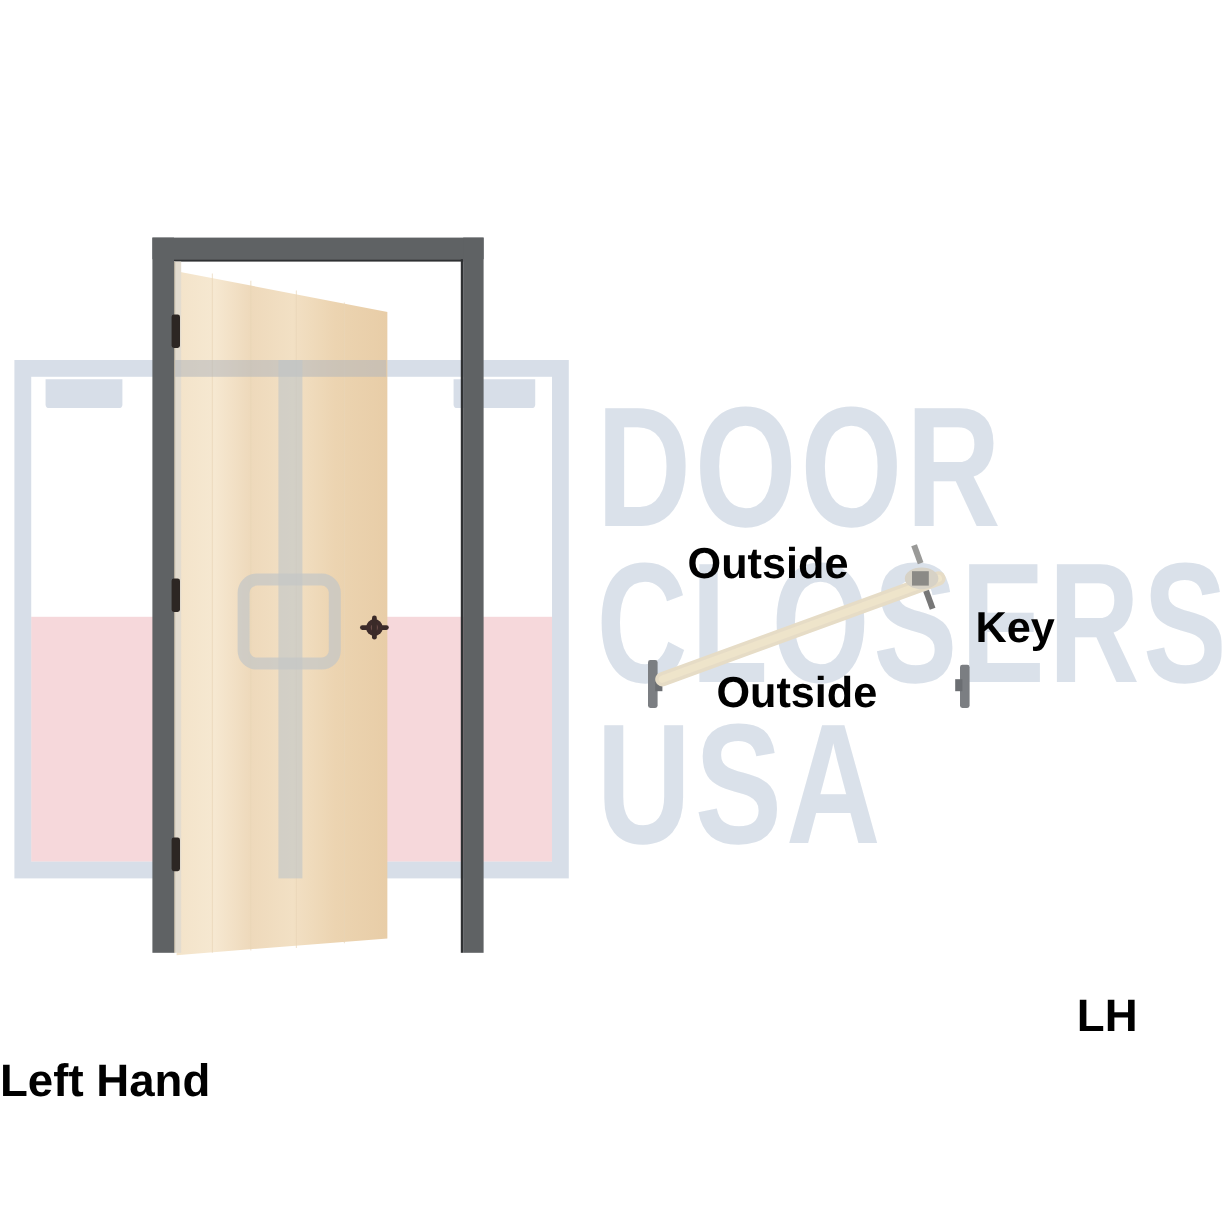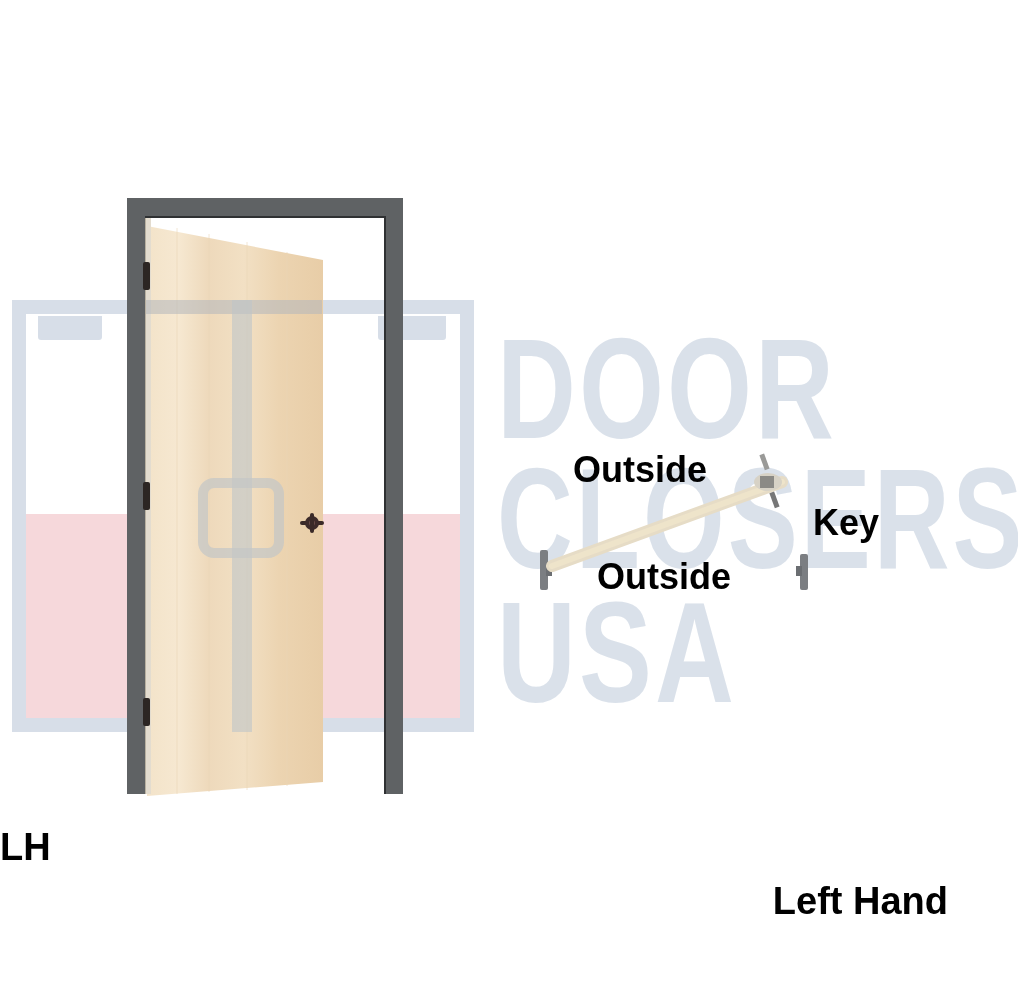--- a/index.html
+++ b/index.html
@@ -118,24 +118,24 @@
     .label {
       font-family: "Liberation Sans", sans-serif;
       font-weight: 700;
       color: #000000;
       white-space: nowrap;
     }
     .label-inside { left: 573px; top: 449px; font-size: 36px; }
     .label-outside { left: 597px; top: 556px; font-size: 36px; }
     .label-key { left: 813px; top: 502px; font-size: 36px; }
     .label-code {
-      left: 0; width: 948px; top: 826px; font-size: 38px; text-align: left;
+      left: 0; width: 948px; top: 826px; font-size: 38px; text-align: right;
     }
     .label-name {
-      left: 0; width: 948px; top: 880px; font-size: 38px; text-align: right;
+      left: 0; width: 948px; top: 880px; font-size: 38px; text-align: left;
     }
   </style>
 </head>
 <body>
 
 <div class="abs wm-icon-pink"></div>
 <div class="abs wm-icon-outer"></div>
 <div class="abs wm-icon-tab-left"></div>
 <div class="abs wm-icon-tab-right"></div>
 

